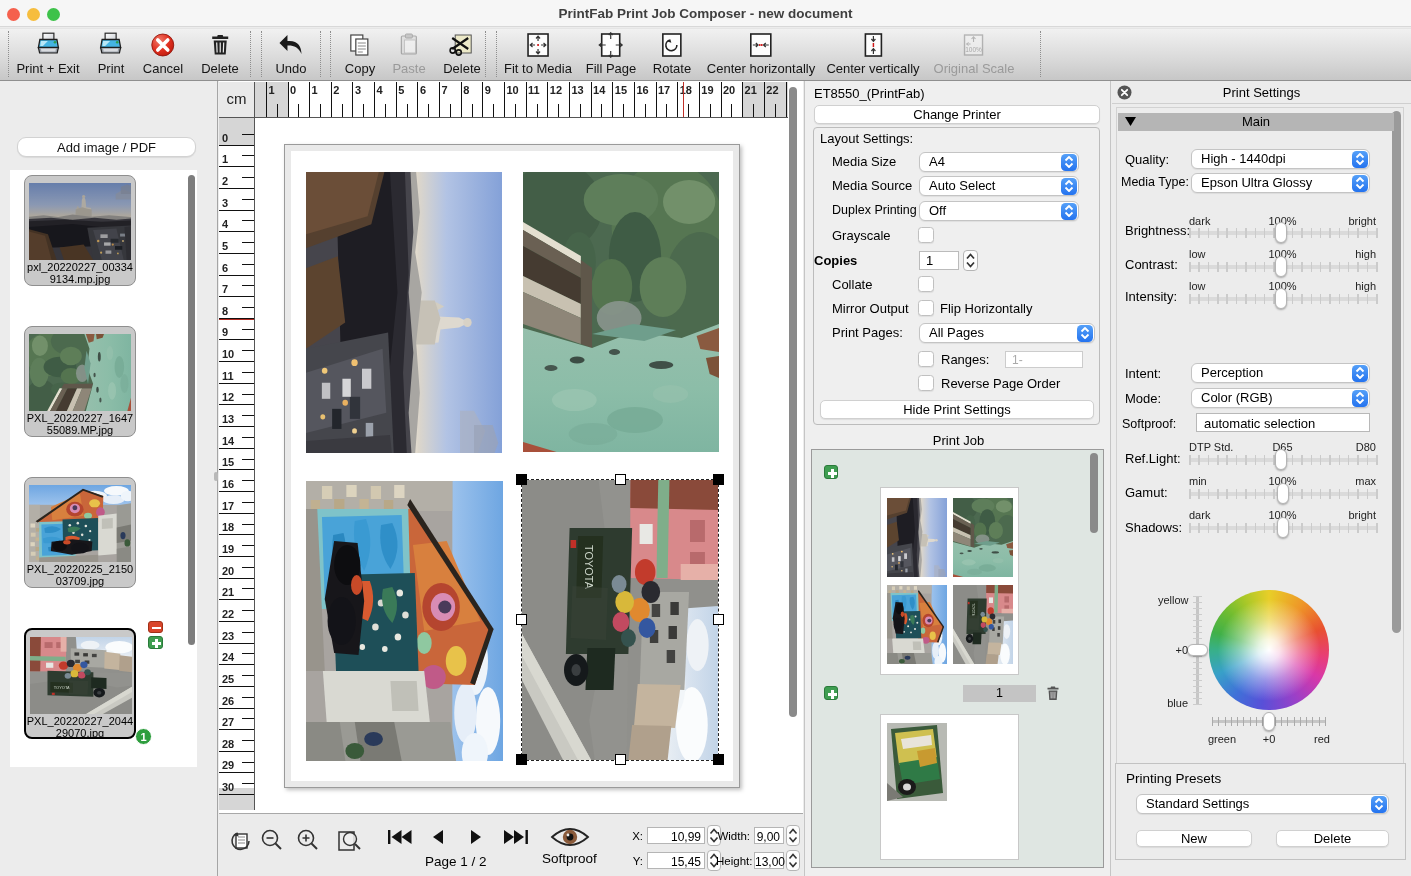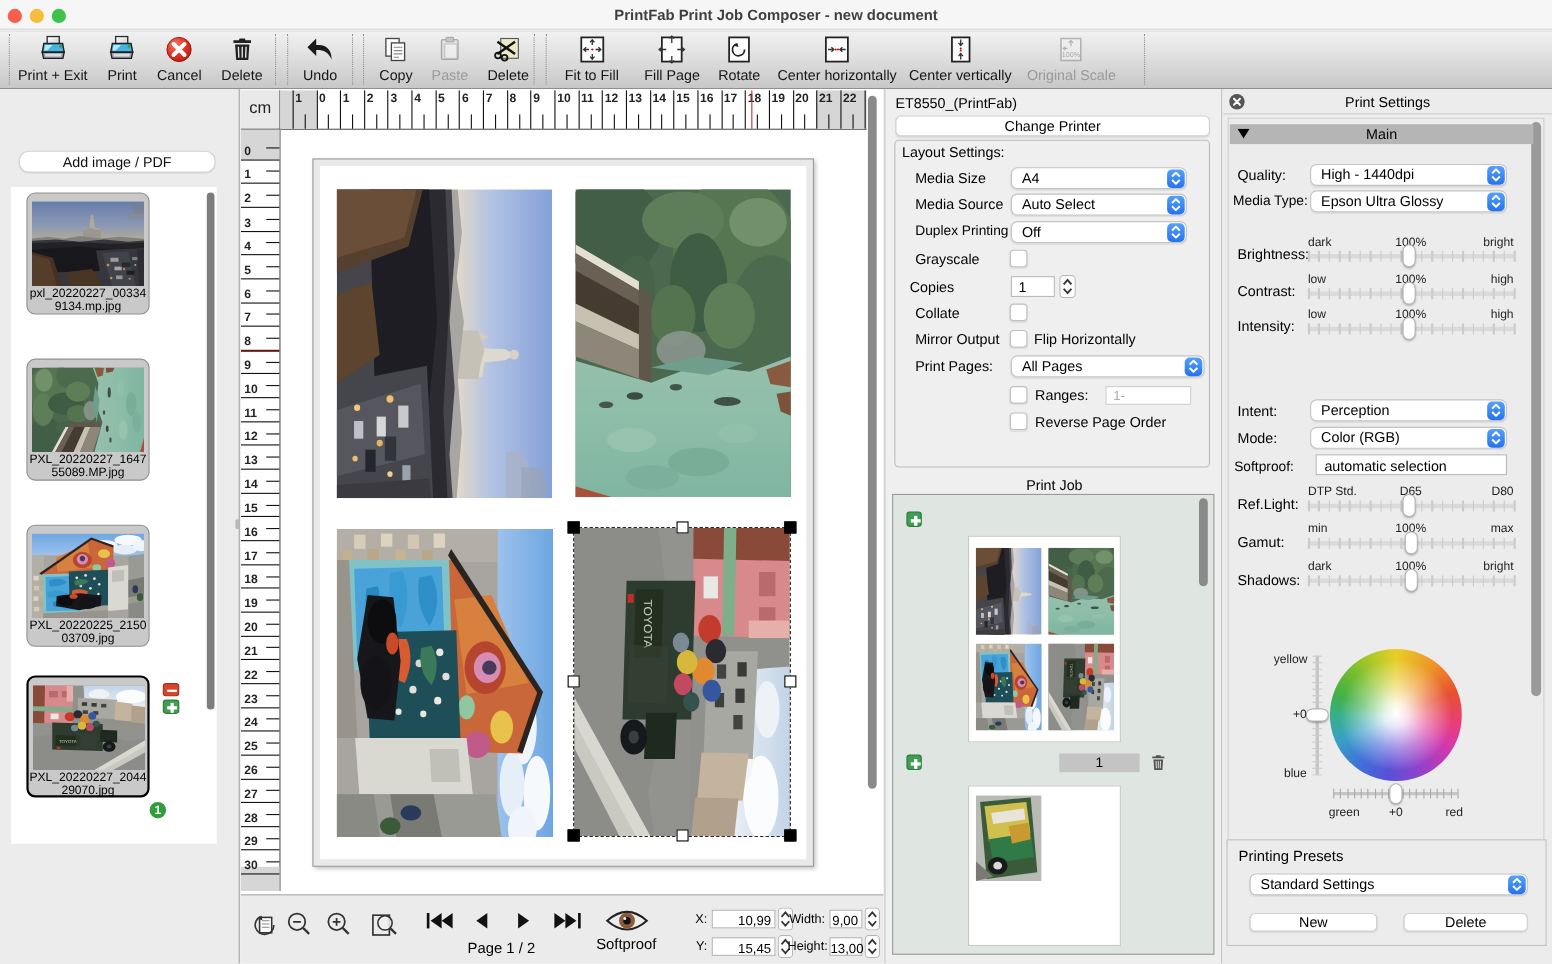--- a/index.html
+++ b/index.html
@@ -162,21 +162,21 @@
     <div class="ticon">
       <svg width="26" height="26" viewBox="0 0 26 26">
 <rect x="3" y="2" width="20" height="22" fill="#fdfdfd" stroke="#222" stroke-width="1.6"></rect>
 <path d="M13,4 L13,9 M11,6.5 L13,4.2 L15,6.5" stroke="#333" stroke-width="1.2" fill="none"></path>
 <path d="M13,22 L13,17 M11,19.5 L13,21.8 L15,19.5" stroke="#333" stroke-width="1.2" fill="none"></path>
 <path d="M5,13 L10,13 M7.5,11 L5.2,13 L7.5,15" stroke="#333" stroke-width="1.2" fill="none"></path>
 <path d="M21,13 L16,13 M18.5,11 L20.8,13 L18.5,15" stroke="#333" stroke-width="1.2" fill="none"></path>
 <circle cx="13" cy="13" r="1" fill="#c00"></circle>
 </svg>
     </div>
-    <div class="tlabel">Fit to Fill</div>
+    <div class="tlabel">Fit to Media</div>
   </div>
 <div class="abs tbitem" style="left:611px; top:32px; transform:translateX(-50%);">
     <div class="ticon">
       <svg width="26" height="26" viewBox="0 0 26 26">
 <rect x="4" y="2" width="18" height="22" fill="#fdfdfd" stroke="#222" stroke-width="1.6"></rect>
 <path d="M13,1 L13,7 M11,3 L13,0.8 L15,3" stroke="#333" stroke-width="1.2" fill="none"></path>
 <path d="M13,25 L13,19 M11,23 L13,25.2 L15,23" stroke="#333" stroke-width="1.2" fill="none"></path>
 <path d="M1,13 L8,13 M4,11 L1.5,13 L4,15" stroke="#333" stroke-width="1.2" fill="none"></path>
 <path d="M25,13 L18,13 M22,11 L24.5,13 L22,15" stroke="#333" stroke-width="1.2" fill="none"></path>
 </svg>
@@ -383,21 +383,21 @@
 <path d="M241,116 L280,108 L280,152 L241,158 Z" fill="#7a7a74"></path>
 <ellipse cx="258" cy="138" rx="7" ry="10" fill="#2a3a5a"></ellipse>
 <ellipse cx="270" cy="158" rx="8" ry="10" fill="#3a5a3a"></ellipse>
 <path d="M241,174 L280,168 L280,210 L241,210 Z" fill="#8a8a84"></path>
 <path d="M28,198 L190,190 L190,210 L28,210 Z" fill="#98948c"></path>
 <path d="M18,99 L148,10 L151,14 L24,102 Z" fill="#2a241e"></path>
 <path d="M148,10 L204,30 L202,35 L147,15 Z" fill="#2a241e"></path>
 </svg></div>
 <div class="fn">PXL_20220225_2150<br>03709.jpg</div>
     </div>
-<div class="abs card" style="top:533px; border:2.5px solid #000;">
+<div class="abs card" style="top:547px; border:2.5px solid #000;">
 <div class="ph" style=""><svg xmlns="http://www.w3.org/2000/svg" viewBox="0 0 280 210" preserveAspectRatio="none" width="100%" height="100%">
 <defs>
 <linearGradient id="skyD" x1="0" y1="0" x2="0" y2="1">
 <stop offset="0" stop-color="#c2d4e8"></stop>
               <stop offset="1" stop-color="#edf1f5"></stop>
 </linearGradient>
 </defs>
 <rect width="280" height="210" fill="#90908c"></rect>
 <path d="M126,0 L280,0 L280,62 L130,59 Z" fill="url(#skyD)"></path>
 <ellipse cx="245" cy="28" rx="38" ry="17" fill="#fafcfd"></ellipse>
@@ -928,21 +928,21 @@
       </span></div>
 <div class="lbl" style="left:27px; top:122px; font-size:12.5px;">Duplex Printing</div>
 <div class="combo" style="left:114px; top:120px; width:160px; font-size:13px;">Off<span class="cap">
         <svg width="12" height="14" viewBox="0 0 12 14">
           <path d="M2.5,5.5 L6,2 L9.5,5.5" fill="none" stroke="#fff" stroke-width="1.8" stroke-linejoin="round"></path>
           <path d="M2.5,8.5 L6,12 L9.5,8.5" fill="none" stroke="#fff" stroke-width="1.8" stroke-linejoin="round"></path>
         </svg>
       </span></div>
 <div class="lbl" style="left:27px; top:147px;">Grayscale</div>
 <div class="cbox" style="left:113px; top:146px;"></div>
-<div class="lbl" style="left:22px; top:172px;">Copies</div>
+<div class="lbl" style="left:9px; top:172px;font-weight:bold;">Copies</div>
 <div class="abs" style="left:114px; top:170px; width:40px; height:19px; background:#fff; border:1px solid #bbb; font-size:13px; padding:1px 0 0 6px;">1</div>
 <svg class="abs" style="left:158px; top:169px;" width="15px" height="21" viewBox="0 0 15 21">
 <rect x="0.5" y="0.5" width="14" height="20" rx="3.5" fill="#fdfdfd" stroke="#b5b5b5"></rect>
 <path d="M4,8.5 L7.5,4.5 L11,8.5" fill="none" stroke="#333" stroke-width="1.7"></path>
 <path d="M4,12.5 L7.5,16.5 L11,12.5" fill="none" stroke="#333" stroke-width="1.7"></path>
     </svg>
 <div class="lbl" style="left:27px; top:196px;">Collate</div>
 <div class="cbox" style="left:113px; top:195px;"></div>
 <div class="lbl" style="left:27px; top:220px;">Mirror Output</div>
 <div class="cbox" style="left:113px; top:219px;"></div>
@@ -952,20 +952,21 @@
         <svg width="12" height="14" viewBox="0 0 12 14">
           <path d="M2.5,5.5 L6,2 L9.5,5.5" fill="none" stroke="#fff" stroke-width="1.8" stroke-linejoin="round"></path>
           <path d="M2.5,8.5 L6,12 L9.5,8.5" fill="none" stroke="#fff" stroke-width="1.8" stroke-linejoin="round"></path>
         </svg>
       </span></div>
 <div class="cbox" style="left:113px; top:270px;"></div>
 <div class="lbl" style="left:136px; top:271px;">Ranges:</div>
 <div class="abs" style="left:200px; top:270px; width:78px; height:17px; background:#fff; border:1px solid #ccc; font-size:12px; color:#aaa; padding:1px 0 0 6px;">1-</div>
 <div class="cbox" style="left:113px; top:294px;"></div>
 <div class="lbl" style="left:136px; top:295px;">Reverse Page Order</div>
+<div class="btn" style="left:15px; top:319px; width:274px; height:19px; line-height:18px;">Hide Print Settings</div>
 <div class="abs" style="left:0; top:352px; width:307px; text-align:center; font-size:13px;">Print Job</div>
 <div class="abs" style="left:6px; top:368px; width:293px; height:419px; background:#dfe6e2; border:1px solid #9a9a9a;"></div>
 <div class="abs" style="left:19px; top:384px; width:14px; height:14px; background:#3f9e51; border:1px solid #2a7a3a; border-radius:3px;">
       <div style="position:absolute; left:2.5px; top:5.5px; width:9px; height:3px; background:#fff;"></div>
       <div style="position:absolute; left:5.5px; top:2.5px; width:3px; height:9px; background:#fff;"></div>
     </div>
 <div class="abs" style="left:75px; top:406px; width:139px; height:188px; background:#fff; border:1px solid #c8c8c8;"></div>
 <div class="abs photo" style="left:82px; top:417px; width:60px; height:79px;">
       <div style="position:absolute; left:0; top:0; width:79px; height:60px; transform:rotate(90deg) translateY(-60px); transform-origin:0 0;"><svg xmlns="http://www.w3.org/2000/svg" viewBox="0 0 280 210" preserveAspectRatio="none" width="100%" height="100%">
 <defs>

